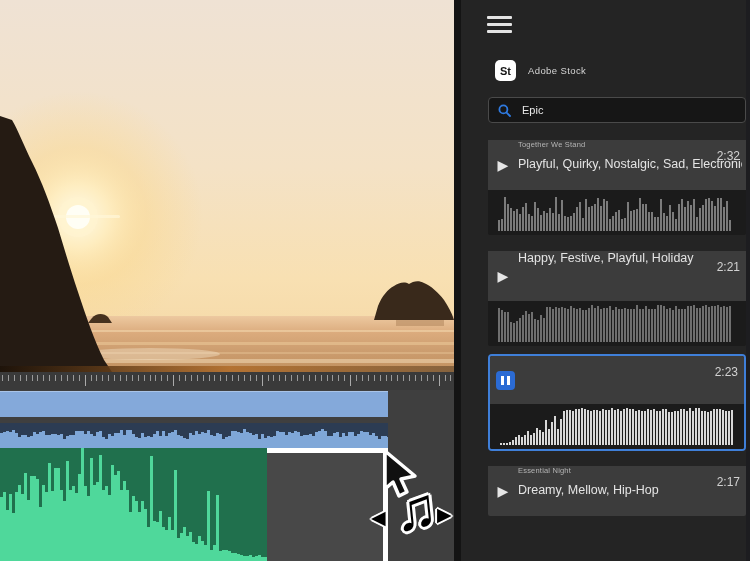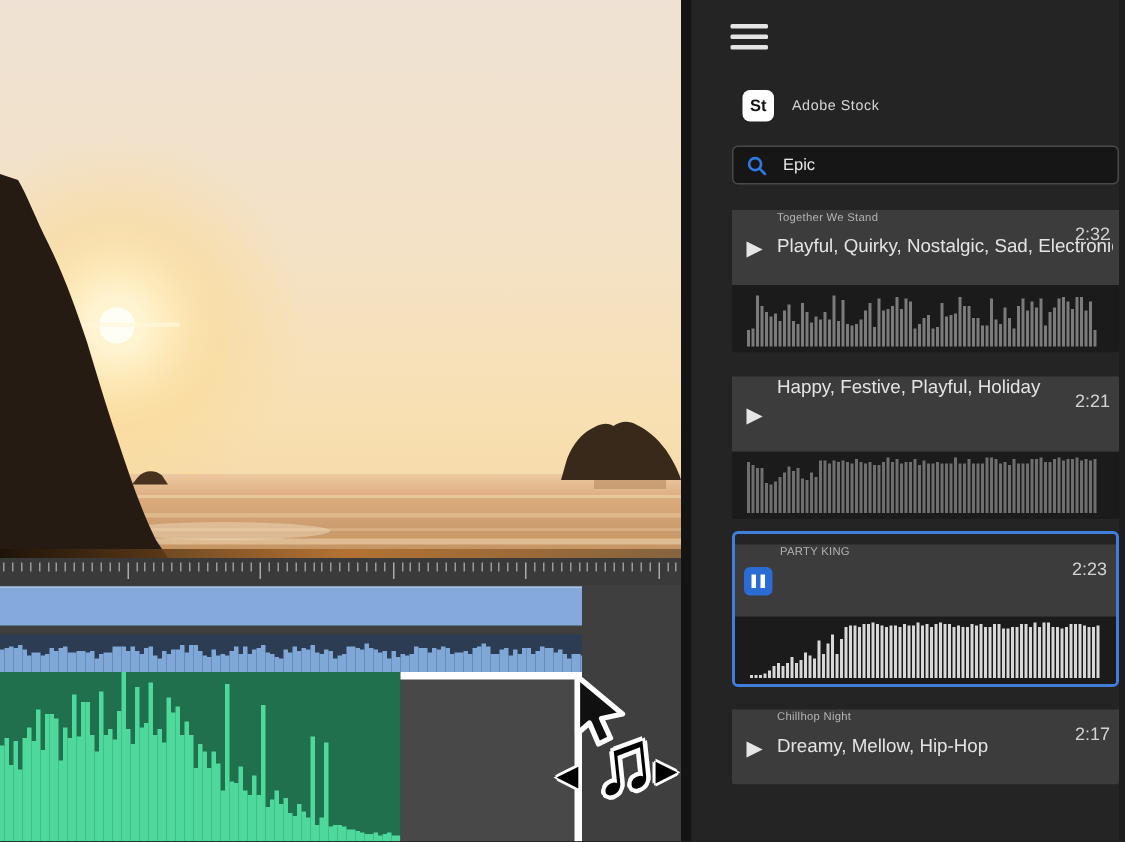--- a/index.html
+++ b/index.html
@@ -650,21 +650,20 @@
 
       <div class="card playing selected">
         <div class="card-top">
           <div class="pbtn">
 
             <span class="icon-pause">
                 <i></i>
                 <i></i>
               </span>
           </div>
-          <div class="tt">PARTY KING</div>
           <div class="dur">2:23</div>
         </div>
         <div class="card-wave">
             <div class="cbars">
               <i style="width: 2px; margin-right: 1px; background: rgb(216, 216, 216); height: 6%;"></i>
               <i style="width: 2px; margin-right: 1px; background: rgb(216, 216, 216); height: 6%;"></i>
               <i style="width: 2px; margin-right: 1px; background: rgb(216, 216, 216); height: 6%;"></i>
               <i style="width: 2px; margin-right: 1px; background: rgb(216, 216, 216); height: 9.5%;"></i>
               <i style="width: 2px; margin-right: 1px; background: rgb(216, 216, 216); height: 13.7%;"></i>
               <i style="width: 2px; margin-right: 1px; background: rgb(216, 216, 216); height: 22.6%;"></i>
@@ -743,21 +742,21 @@
             </div>
           </div>
       </div>
 
       <div class="card">
         <div class="card-top">
           <div class="pbtn">
             <span class="icon-play">▶</span>
 
           </div>
-          <div class="tt">Chillhop Night</div>
+          <div class="tt">Essential Night</div>
           <div class="tg">Dreamy, Mellow, Hip-Hop</div>
           <div class="dur">2:17</div>
         </div>
 
       </div>
 
     </div>
     <div class="gutter"></div>
   </div>
 </div>

